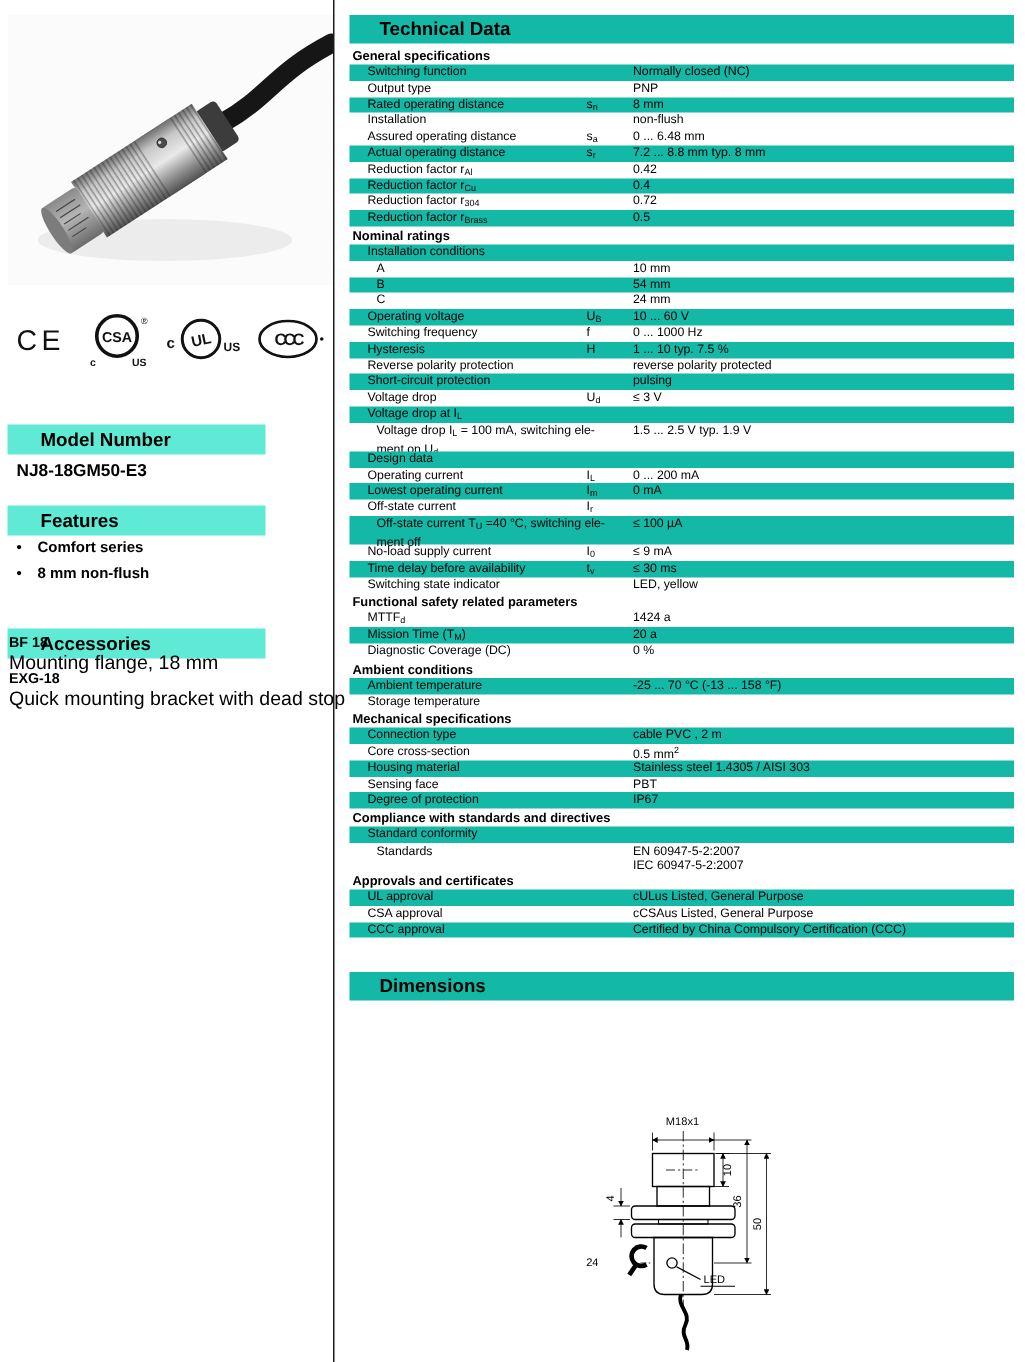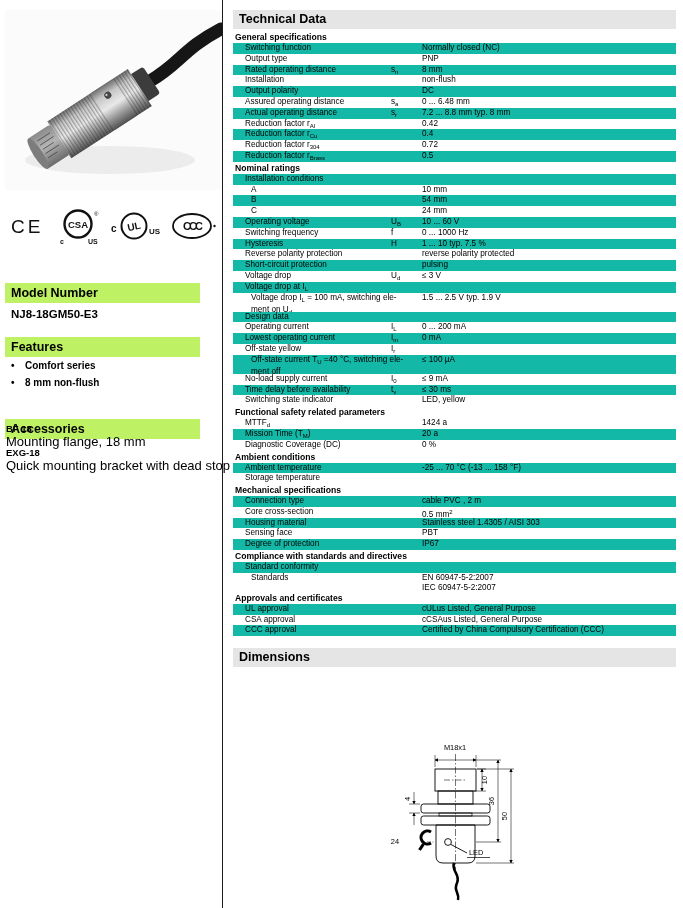--- a/index.html
+++ b/index.html
@@ -1,24 +1,24 @@
 <!DOCTYPE html>
 <html><head>
 <meta charset="utf-8">
 <style>
   html,body{margin:0;padding:0;background:#fff;}
   .page{position:relative;width:683px;height:908px;background:#fff;overflow:hidden;
         font-family:"Liberation Sans",sans-serif;color:#000;}
   .divider{position:absolute;left:222px;top:0;width:1px;height:908px;background:#1c1c1c;}
 
   
-  .lbar{position:absolute;left:5px;width:195px;height:20px;background:#bef264;
-        font-weight:bold;font-size:12.5px;line-height:20px;padding-left:6px;box-sizing:border-box;}
-  .rbar{background:#e5e5e5;font-weight:bold;font-size:12.5px;line-height:19px;height:19px;
-        padding-left:6px;box-sizing:border-box;}
+  .lbar{position:absolute;left:5px;width:172px;height:20px;background:#5eead4;
+        font-weight:bold;font-size:12.5px;line-height:20px;padding-left:22px;box-sizing:border-box;}
+  .rbar{background:#14b8a6;font-weight:bold;font-size:12.5px;line-height:19px;height:19px;
+        padding-left:20px;box-sizing:border-box;}
 
   
   .photo{position:absolute;left:5px;top:10px;width:217px;height:180px;}
   .certs{position:absolute;left:5px;top:202px;width:217px;height:48px;display:flex;
          align-items:center;justify-content:space-around;}
   .model-value{position:absolute;left:11px;top:308px;font-weight:bold;font-size:11.5px;}
   .feature-item{position:absolute;left:11px;font-weight:bold;font-size:10px;}
   .feature-item .dot{display:inline-block;width:14px;}
   .acc-name{position:absolute;left:6px;font-weight:bold;font-size:9.5px;}
   .acc-desc{position:absolute;left:6px;font-size:13px;}
@@ -148,25 +148,20 @@
         <div class="trow ind1 shade">
           <span class="lbl">Rated operating distance</span>
           <span class="sym">s<sub>n</sub></span>
           <span class="val">8 mm</span>
         </div>
         <div class="trow ind1">
           <span class="lbl">Installation</span>
           <span class="sym"></span>
           <span class="val">non-flush</span>
         </div>
-        <div class="trow ind1 shade">
-          <span class="lbl">Output polarity</span>
-          <span class="sym"></span>
-          <span class="val">DC</span>
-        </div>
         <div class="trow ind1">
           <span class="lbl">Assured operating distance</span>
           <span class="sym">s<sub>a</sub></span>
           <span class="val">0 ... 6.48 mm</span>
         </div>
         <div class="trow ind1 shade">
           <span class="lbl">Actual operating distance</span>
           <span class="sym">s<sub>r</sub></span>
           <span class="val">7.2 ... 8.8 mm typ. 8 mm</span>
         </div>
@@ -260,21 +255,21 @@
           <span class="lbl">Operating current</span>
           <span class="sym">I<sub>L</sub></span>
           <span class="val">0 ... 200 mA</span>
         </div>
         <div class="trow ind1 shade">
           <span class="lbl">Lowest operating current</span>
           <span class="sym">I<sub>m</sub></span>
           <span class="val">0 mA</span>
         </div>
         <div class="trow ind1">
-          <span class="lbl">Off-state yellow</span>
+          <span class="lbl">Off-state current</span>
           <span class="sym">I<sub>r</sub></span>
         </div>
         <div class="trow ind2 shade multi">
           <span class="lbl">Off-state current T<sub>U</sub> =40 °C, switching ele-<br>ment off</span>
           <span class="sym"></span>
           <span class="val">≤ 100 µA</span>
         </div>
         <div class="trow ind1">
           <span class="lbl">No-load supply current</span>
           <span class="sym">I<sub>0</sub></span>

